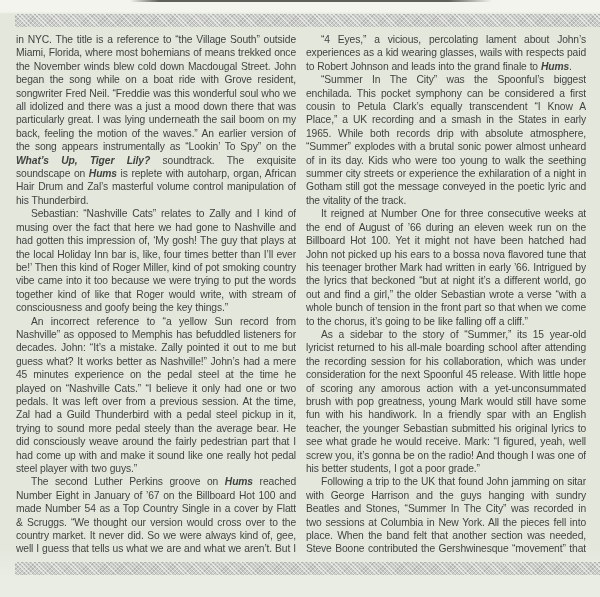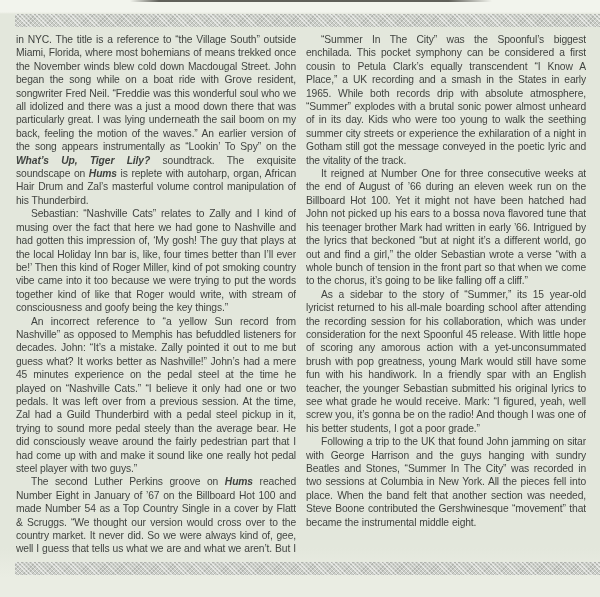--- a/index.html
+++ b/index.html
@@ -61,20 +61,21 @@
   <div class="top-edge-artifact"></div>
   <div class="rule-bar top"></div>
   <div class="columns">
     <div class="col">
         <p class="para"><span>in NYC. The title is a reference to “the Village South” outside Miami, Florida, where most bohemians of means trekked once the November winds blew cold down Macdougal Street. John began the song while on a boat ride with Grove resident, songwriter Fred Neil. “Freddie was this wonderful soul who we all idolized and there was a just a mood down there that was particularly great. I was lying underneath the sail boom on my back, feeling the motion of the waves.” An earlier version of the song appears instrumentally as “Lookin’ To Spy” on the </span><span class="bi">What’s Up, Tiger Lily?</span><span> soundtrack. The exquisite soundscape on </span><span class="bi">Hums</span><span> is replete with autoharp, organ, African Hair Drum and Zal’s masterful volume control manipulation of his Thunderbird.</span></p>
         <p class="para indent"><span>Sebastian: “Nashville Cats” relates to Zally and I kind of musing over the fact that here we had gone to Nashville and had gotten this impression of, ‘My gosh! The guy that plays at the local Holiday Inn bar is, like, four times better than I’ll ever be!’ Then this kind of Roger Miller, kind of pot smoking country vibe came into it too because we were trying to put the words together kind of like that Roger would write, with stream of consciousness and goofy being the key things.”</span></p>
         <p class="para indent"><span>An incorrect reference to “a yellow Sun record from Nashville” as opposed to Memphis has befuddled listeners for decades. John: “It’s a mistake. Zally pointed it out to me but guess what? It works better as Nashville!” John’s had a mere 45 minutes experience on the pedal steel at the time he played on “Nashville Cats.” “I believe it only had one or two pedals. It was left over from a previous session. At the time, Zal had a Guild Thunderbird with a pedal steel pickup in it, trying to sound more pedal steely than the average bear. He did consciously weave around the fairly pedestrian part that I had come up with and make it sound like one really hot pedal steel player with two guys.”</span></p>
         <p class="para indent"><span>The second Luther Perkins groove on </span><span class="bi">Hums</span><span> reached Number Eight in January of ’67 on the </span><span class="i">Billboard Hot 100</span><span> and made Number 54 as a </span><span class="i">Top Country Single</span><span> in a cover by Flatt &amp; Scruggs. “We thought our version would cross over to the country market. It never did. So we were always kind of, gee, well I guess that tells us what we are and what we aren’t. But I can now get a hotel room in the middle of ‘fan week’ in Nashville!”</span></p>
       </div>
     <div class="col">
+        <p class="para indent"><span>“4 Eyes,” a vicious, percolating lament about John’s experiences as a kid wearing glasses, wails with respects paid to Robert Johnson and leads into the grand finale to </span><span class="bi">Hums</span><span>.</span></p>
         <p class="para indent"><span>“Summer In The City” was the Spoonful’s biggest enchilada. This pocket symphony can be considered a first cousin to Petula Clark’s equally transcendent “I Know A Place,” a UK recording and a smash in the States in early 1965. While both records drip with absolute atmosphere, “Summer” explodes with a brutal sonic power almost unheard of in its day. Kids who were too young to walk the seething summer city streets or experience the exhilaration of a night in Gotham still got the message conveyed in the poetic lyric and the vitality of the track.</span></p>
         <p class="para indent"><span>It reigned at Number One for three consecutive weeks at the end of August of ’66 during an eleven week run on the </span><span class="i">Billboard Hot 100</span><span>. Yet it might not have been hatched had John not picked up his ears to a bossa nova flavored tune that his teenager brother Mark had written in early ’66. Intrigued by the lyrics that beckoned “but at night it’s a different world, go out and find a girl,” the older Sebastian wrote a verse “with a whole bunch of tension in the front part so that when we come to the chorus, it’s going to be like falling off a cliff.”</span></p>
         <p class="para indent"><span>As a sidebar to the story of “Summer,” its 15 year-old lyricist returned to his all-male boarding school after attending the recording session for his collaboration, which was under consideration for the next Spoonful 45 release. With little hope of scoring any amorous action with a yet-unconsummated brush with pop greatness, young Mark would still have some fun with his handiwork. In a friendly spar with an English teacher, the younger Sebastian submitted his original lyrics to see what grade he would receive. Mark: “I figured, yeah, well screw you, it’s gonna be on the radio! And though I was one of his better students, I got a poor grade.”</span></p>
         <p class="para indent"><span>Following a trip to the UK that found John jamming on sitar with George Harrison and the guys hanging with sundry Beatles and Stones, “Summer In The City” was recorded in two sessions at Columbia in New York. All the pieces fell into place. When the band felt that another section was needed, Steve Boone contributed the Gershwinesque “movement” that became the instrumental middle eight.</span></p>
       </div>
   </div>
   <div class="rule-bar bottom"></div>
 </div>
 
 </body></html>

